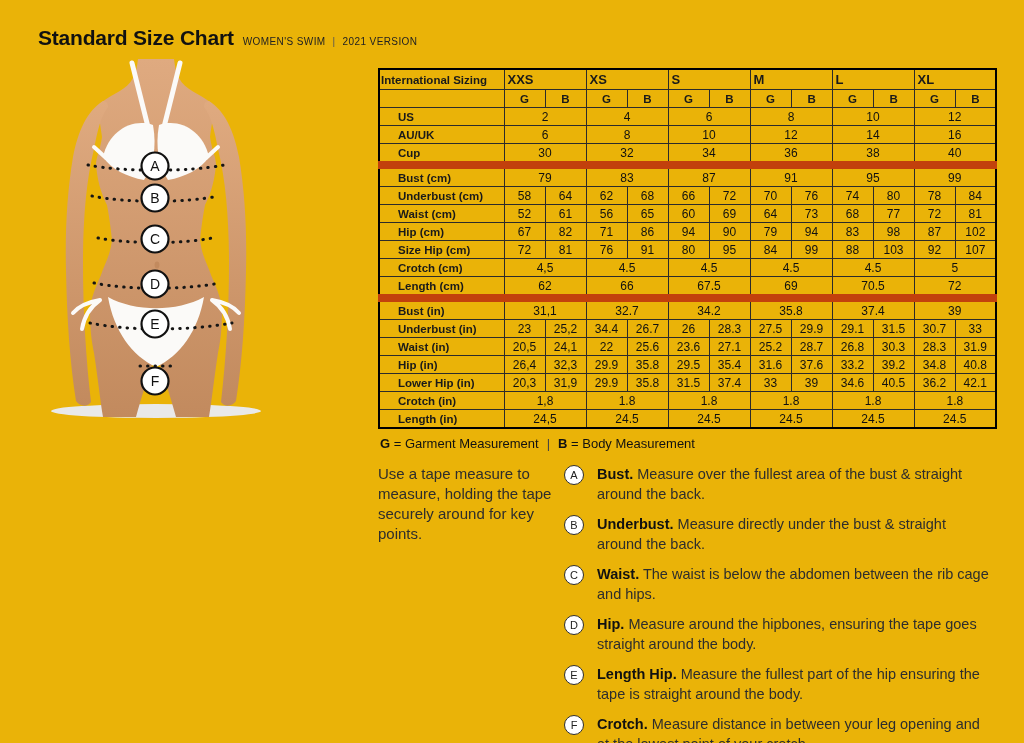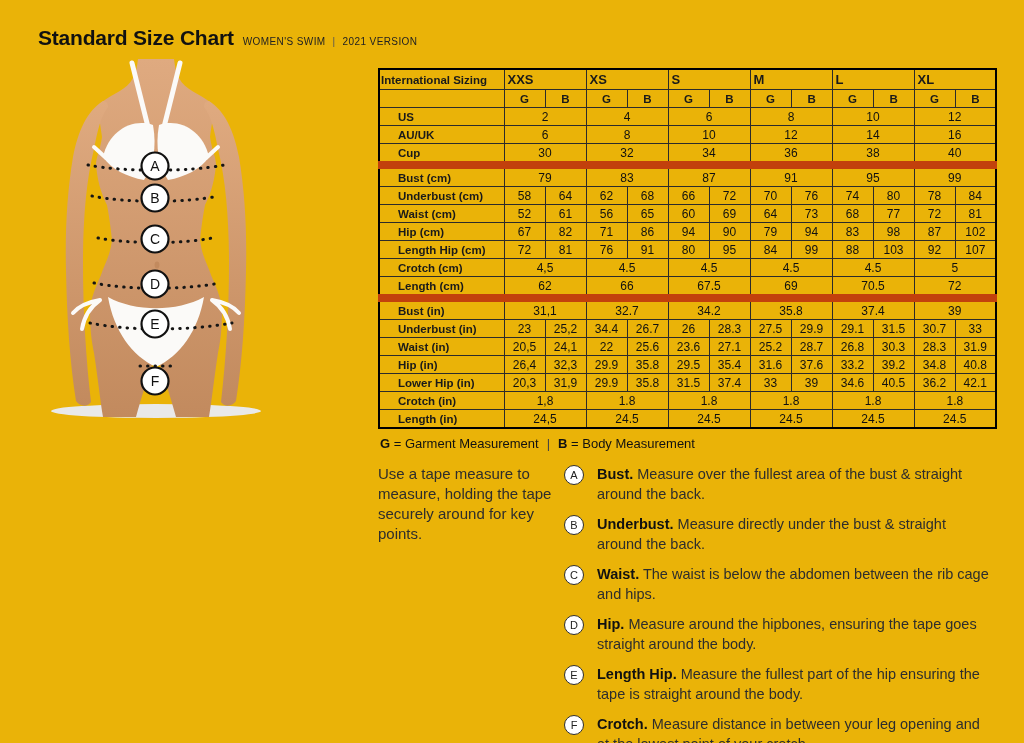--- a/index.html
+++ b/index.html
@@ -275,21 +275,21 @@
             <td class="val">94</td>
             <td class="val">90</td>
             <td class="val">79</td>
             <td class="val">94</td>
             <td class="val">83</td>
             <td class="val">98</td>
             <td class="val">87</td>
             <td class="val">102</td>
           </tr>
           <tr>
-            <td class="lbl">Length Hip (cm)</td>
+            <td class="lbl">Size Hip (cm)</td>
             <td class="val">72</td>
             <td class="val">81</td>
             <td class="val">76</td>
             <td class="val">91</td>
             <td class="val">80</td>
             <td class="val">95</td>
             <td class="val">84</td>
             <td class="val">99</td>
             <td class="val">88</td>
             <td class="val">103</td>

